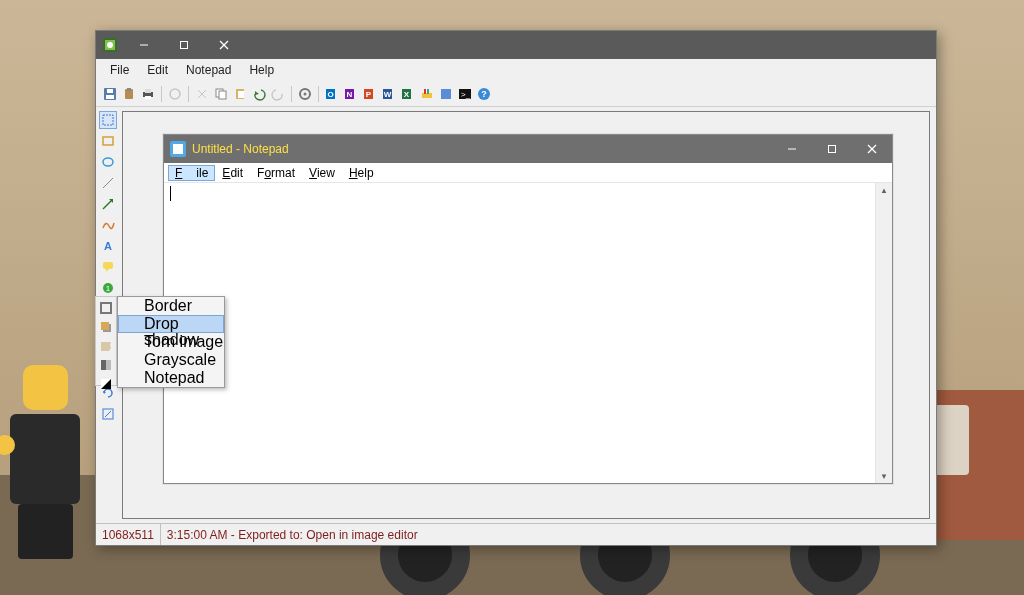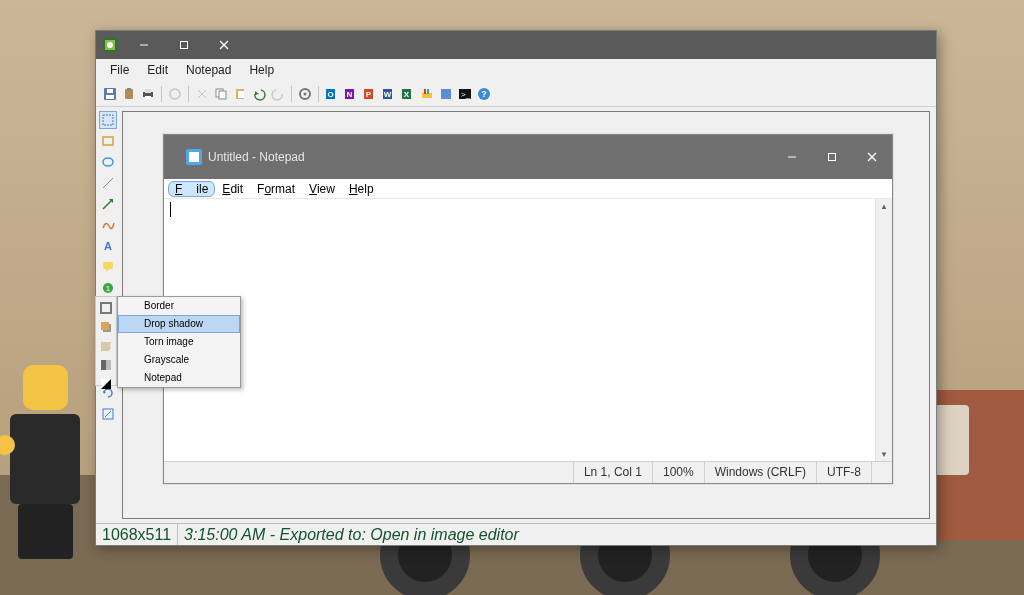--- a/index.html
+++ b/index.html
@@ -40,44 +40,44 @@
   .gs-body{ flex:1; display:flex; min-height:0; }
   .gs-sidetools{ width:24px; background:#f0f0f0; display:flex; flex-direction:column; align-items:center; gap:3px; padding-top:4px;}
   .st{ width:18px;height:18px; border:1px solid transparent; display:flex;align-items:center;justify-content:center; }
   .st.active{ border:1px solid #7aa7d8; background:#d8e6f6; }
   .st svg{ width:14px;height:14px; }
 
   .gs-canvas{ flex:1; background:#f0f0f0; border:1px solid #7a7a7a; margin:4px 6px 4px 2px; position:relative; overflow:hidden; }
 
   
   .np-window{ position:absolute; left:40px; top:22px; width:730px; height:350px; background:#fff; border:1px solid #8a8a8a; box-shadow:0 0 0 1px rgba(0,0,0,.06); display:flex; flex-direction:column;}
-  .np-titlebar{ height:44px; background:#6f6f6f; color:#e5e5e5; display:flex; align-items:center; font-size:12px;padding-left:16px;}
+  .np-titlebar{ height:28px; background:#6f6f6f; color:#fde047; display:flex; align-items:center; font-size:12px;}
   .np-titlebar .icon{ width:16px;height:16px;margin:0 6px; background:#4fa9e6; border-radius:2px; position:relative;}
   .np-titlebar .icon::after{content:"";position:absolute;left:3px;top:3px;right:3px;bottom:3px;background:#fff;}
   .np-titlebar .title{flex:1;}
   .np-titlebar .ctrl{ width:40px;height:28px;display:flex;align-items:center;justify-content:center;}
   .np-menubar{ height:20px; background:#fff; display:flex; align-items:center; gap:0; padding:0 4px; font-size:12px; border-bottom:1px solid #e6e6e6;}
-  .np-menubar span{ padding:1px 7px;border-radius:6px; }
+  .np-menubar span{ padding:1px 7px; }
   .np-menubar span u{text-decoration:underline;}
   .np-menubar span.sel{ background:#cde6ff; border:1px solid #7aa7d8; padding:0 6px;}
   .np-text{ flex:1; background:#fff; position:relative; font-size:13px; }
   .np-cursor{ position:absolute; left:6px; top:3px; width:1px; height:15px; background:#000; }
   .np-scroll{ position:absolute; right:0; top:0; bottom:0; width:17px; background:#f0f0f0; border-left:1px solid #e3e3e3;}
   .np-scroll .thumb-top{position:absolute;top:2px;left:3px;right:3px;height:10px;color:#606060;font-size:9px;text-align:center;}
   .np-scroll .thumb-bot{position:absolute;bottom:2px;left:3px;right:3px;height:10px;color:#606060;font-size:9px;text-align:center;}
   .np-status{ height:22px; border-top:1px solid #d0d0d0; display:flex; font-size:12px; color:#333; background:#f0f0f0;}
   .np-status div{ padding:3px 10px; border-left:1px solid #d0d0d0; }
   .np-status .spacer{ flex:1; border-left:none;}
   .np-resize{width:18px;display:flex;align-items:flex-end;justify-content:flex-end;padding:0 2px 2px 0;color:#999;}
 
-  .gs-statusbar{ height:22px; border-top:1px solid #c0c0c0; display:flex; align-items:flex-start; font-size:16px; color:#14532d; background:#f0f0f0;}
+  .gs-statusbar{ height:22px; border-top:1px solid #c0c0c0; display:flex; align-items:flex-start; font-size:12px; color:#7f1d1d; background:#f0f0f0;}
   .gs-statusbar div{ padding:0 6px; border-right:1px solid #c0c0c0; height:100%; display:flex;align-items:center;}
 
   
-  .fx-popup{ position:absolute; left:117px; top:296px; width:124px; background:#f4f4f4; border:1px solid #9a9a9a; box-shadow:2px 2px 4px rgba(0,0,0,.25); z-index:50; font-size:10px;}
+  .fx-popup{ position:absolute; left:117px; top:296px; width:108px; background:#f4f4f4; border:1px solid #9a9a9a; box-shadow:2px 2px 4px rgba(0,0,0,.25); z-index:50; font-size:16px;}
   .fx-item{ height:18px; padding:1px 0 1px 26px; line-height:16px; position:relative;}
   .fx-item.hi{ background:#bcd6f5; border:1px solid #7aa7d8; padding:0 4px 0 25px;}
   .fx-side{ position:absolute; left:95px; top:296px; width:22px; height:90px; background:#f0f0f0; border:1px solid #c8c8c8; z-index:49; display:flex;flex-direction:column;align-items:center;gap:3px;padding-top:3px;}
 </style>
 </head>
 <body>
 
 <div class="desk-bg">
   <div class="floor"></div>
   <div class="wheel2"></div>
@@ -367,42 +367,28 @@
           <span><u>V</u>iew</span>
           <span><u>H</u>elp</span>
         </div>
         <div class="np-text">
           <div class="np-cursor"></div>
           <div class="np-scroll">
             <div class="thumb-top">▴</div>
             <div class="thumb-bot">▾</div>
           </div>
         </div>
-        <div class="np-status">
-          <div class="spacer"></div>
-          <div>Ln 1, Col 1</div>
-          <div>100%</div>
-          <div>Windows (CRLF)</div>
-          <div>UTF-8</div>
-          <div class="np-resize">
-            <svg width="12" height="12" viewBox="0 0 12 12">
-                <line x1="3" y1="11" x2="11" y2="3" stroke="#999"></line>
-                <line x1="6" y1="11" x2="11" y2="6" stroke="#999"></line>
-                <line x1="9" y1="11" x2="11" y2="9" stroke="#999"></line>
-              </svg>
-          </div>
-        </div>
       </div>
 
     </div>
   </div>
 
   <div class="gs-statusbar">
     <div>1068x511</div>
-    <div style="flex:1;border-right:none;font-style:italic;">3:15:00 AM - Exported to: Open in image editor</div>
+    <div style="flex:1;border-right:none;">3:15:00 AM - Exported to: Open in image editor</div>
   </div>
 </div>
 
 <div class="fx-side">
   <div class="st">
       <svg viewBox="0 0 14 14">
         <rect x="2" y="2" width="10" height="10" fill="none" stroke="#777" stroke-width="2"></rect>
       </svg>
     </div>
   <div class="st">

